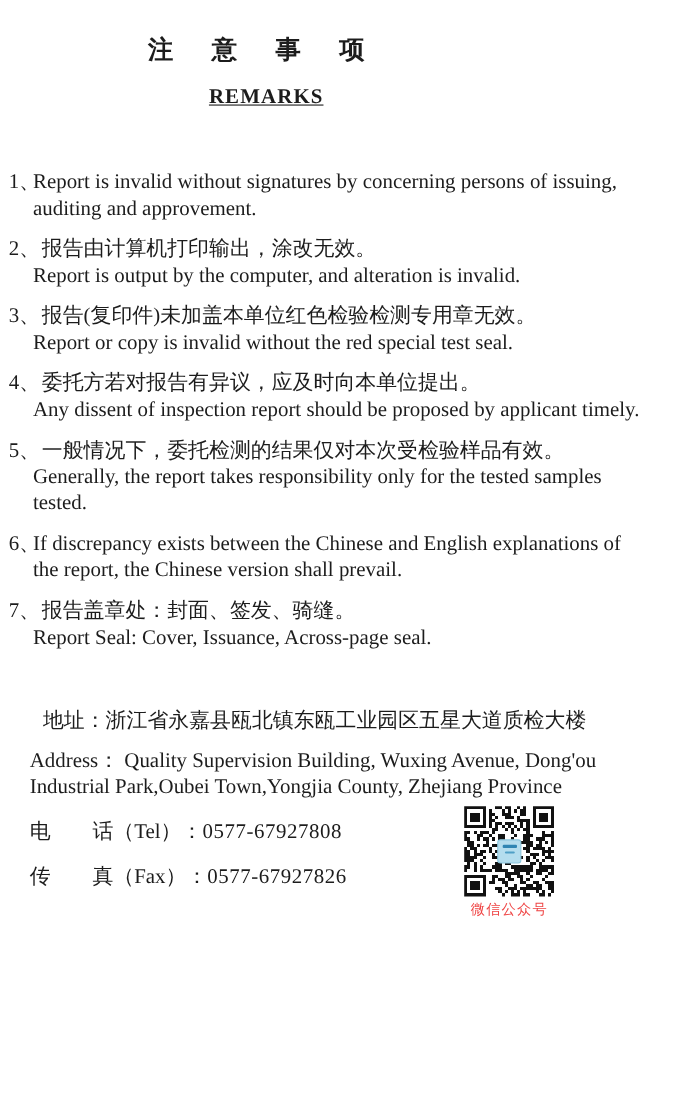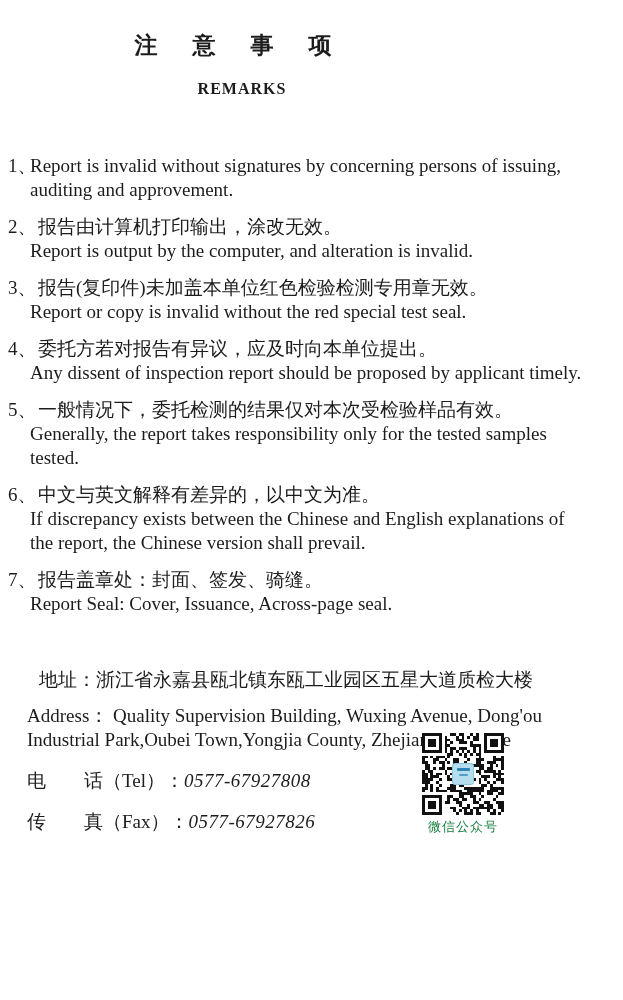--- a/index.html
+++ b/index.html
@@ -22,24 +22,25 @@
   }
   .title-zh {
     margin: 0;
     font-size: 23px;
     line-height: 26px;
     font-weight: 700;
     letter-spacing: 6px;
   }
   .title-en {
     margin: 19px 0 0 12px;
-    font-size: 16px;
+    font-size: 19px;
     line-height: 22px;
     font-weight: 700;
     letter-spacing: 1px;
+    text-decoration: underline;
   }
   ol.remarks {
     list-style: none;
     margin: 54px 0 0 0;
     padding: 0;
   }
   li.remark {
     position: relative;
     padding-left: 30px;
     margin-bottom: 13px;
@@ -52,21 +53,21 @@
   li.remark .zh { padding-left: 8px; }
   li.remark .en { max-width: 556px; }
   .footer {
     margin-top: 52px;
     padding-left: 27px;
   }
   .addr-zh { margin: 12px; }
   .addr-en { margin: 0; max-width: 566px; }
   .contact-row { margin-top: 17px; white-space: nowrap; }
   .contact-label { }
-  .contact-value { letter-spacing: 0.5px; font-style: italic; }
+  .contact-value { letter-spacing: 0.5px; }
   .qr-block {
     position: absolute;
     left: 422px;
     top: 733px;
     width: 82px;
     text-align: center;
   }
   .qr-code {
     position: relative;
     width: 82px;
@@ -98,21 +99,21 @@
     width: 9px;
     height: 2px;
     background: #4f9fc6;
     border-radius: 1px;
   }
   .qr-label {
     margin-top: 4px;
     font-size: 13px;
     line-height: 16px;
     letter-spacing: 1px;
-    color: #15803d;
+    color: #ef4444;
     white-space: nowrap;
   }
 </style>
 </head>
 <body>
 
 <div class="page">
 
   <div class="titles">
     <h1 class="title-zh">注　意　事　项</h1>
@@ -139,21 +140,20 @@
       <div class="zh">委托方若对报告有异议，应及时向本单位提出。</div>
       <div class="en">Any dissent of inspection report should be proposed by applicant timely.</div>
     </li>
     <li class="remark">
       <span class="num">5、</span>
       <div class="zh">一般情况下，委托检测的结果仅对本次受检验样品有效。</div>
       <div class="en">Generally, the report takes responsibility only for the tested samples tested.</div>
     </li>
     <li class="remark">
       <span class="num">6、</span>
-      <div class="zh">中文与英文解释有差异的，以中文为准。</div>
       <div class="en">If discrepancy exists between the Chinese and English explanations of the report, the Chinese version shall prevail.</div>
     </li>
     <li class="remark">
       <span class="num">7、</span>
       <div class="zh">报告盖章处：封面、签发、骑缝。</div>
       <div class="en">Report Seal: Cover, Issuance, Across-page seal.</div>
     </li>
   </ol>
 
   <div class="footer">

